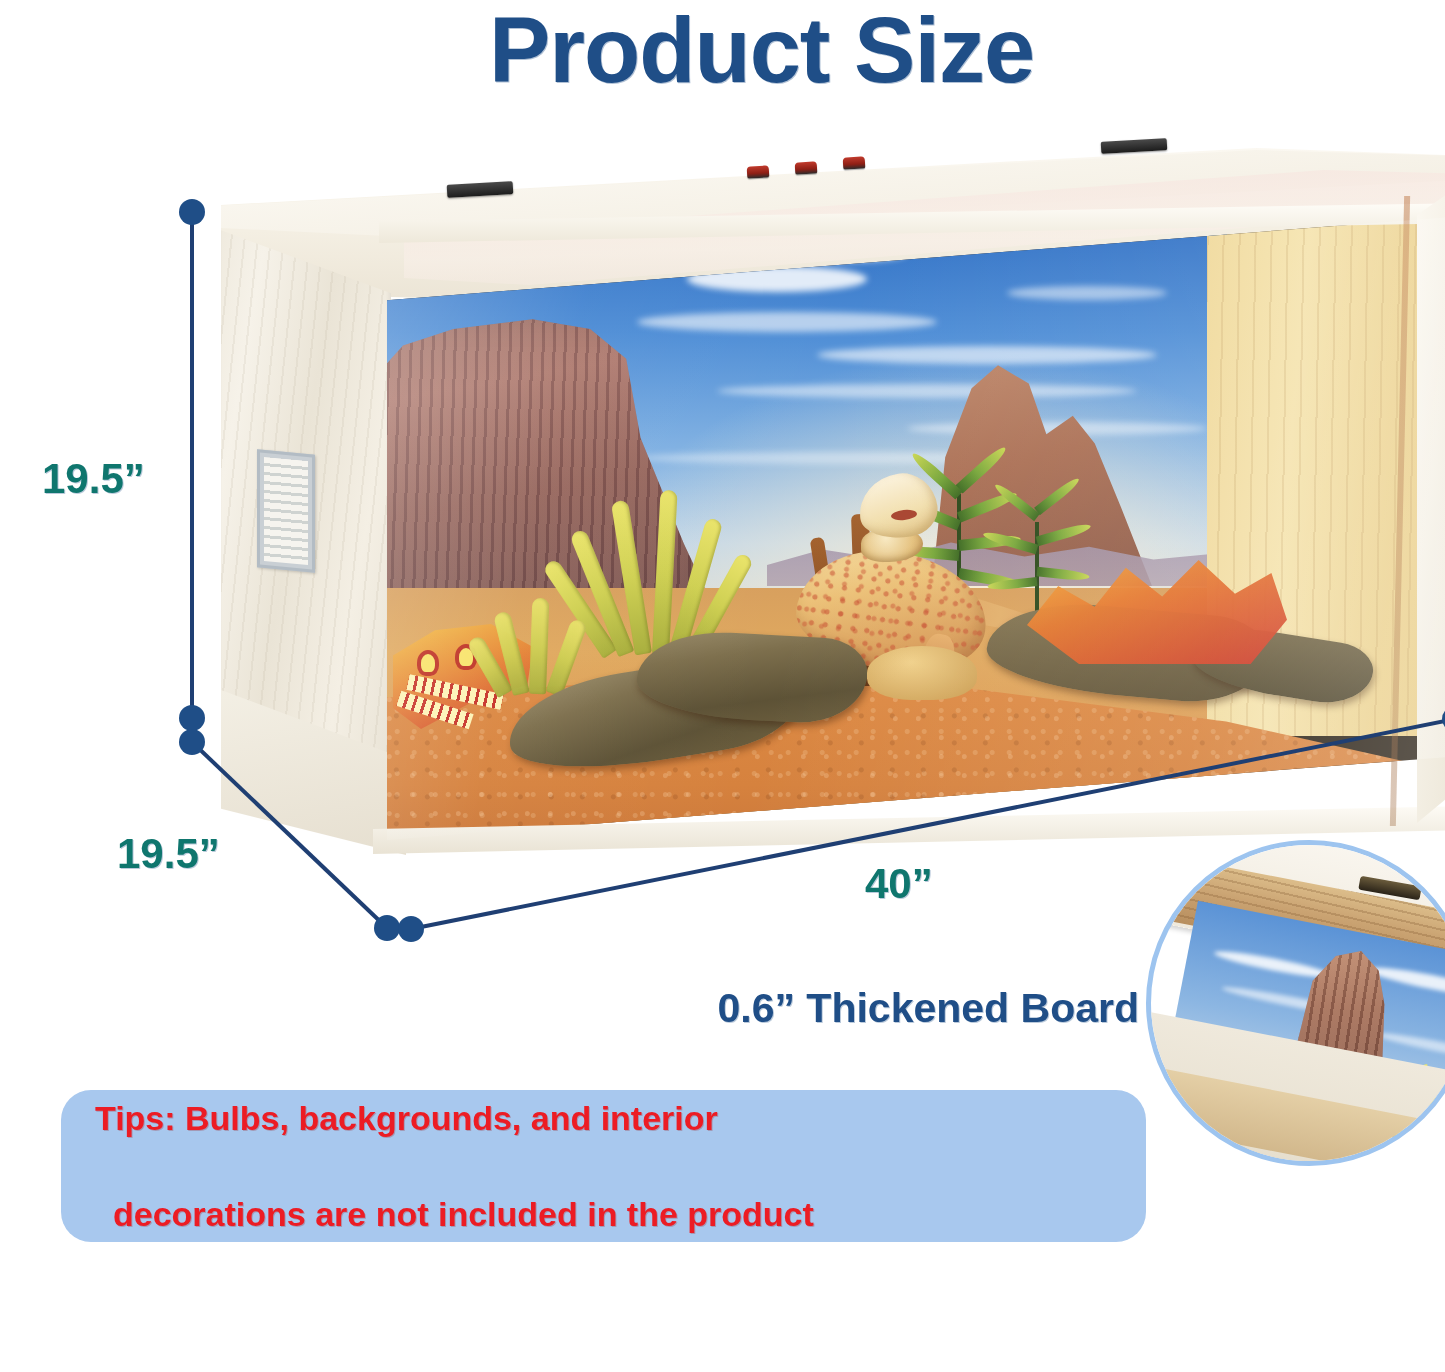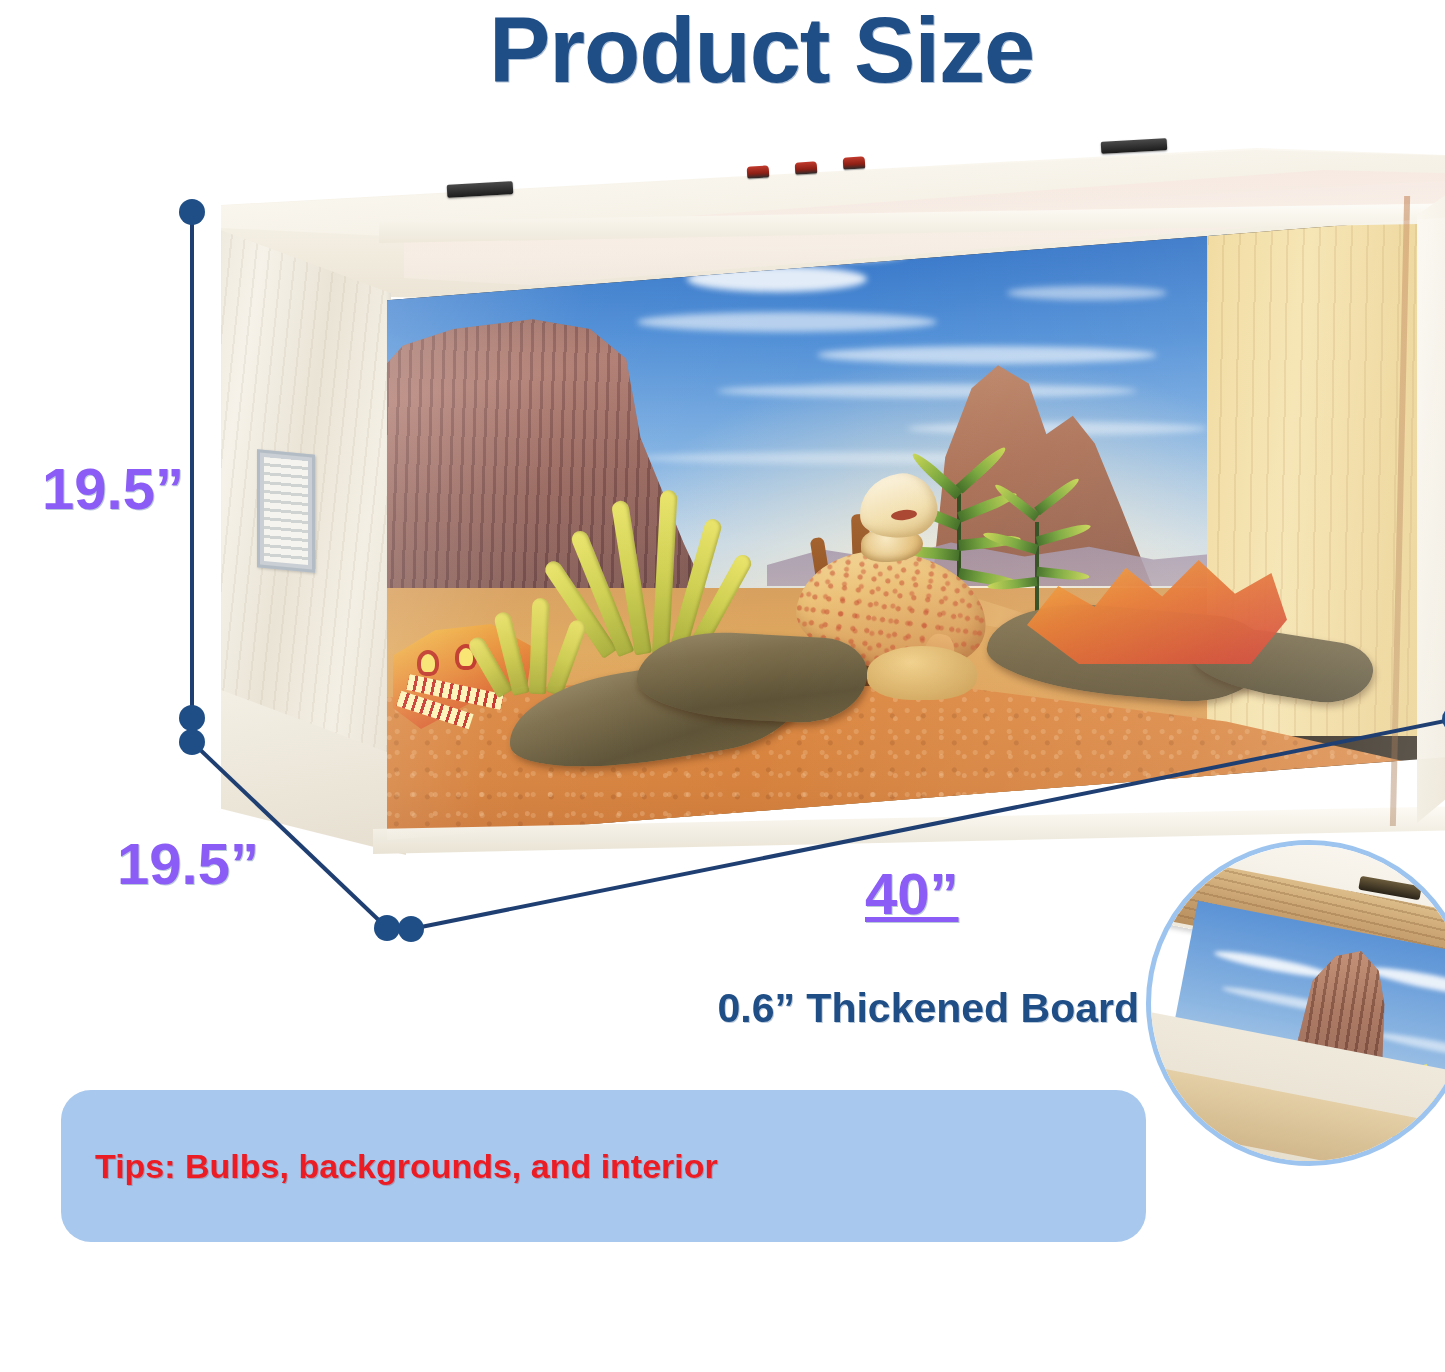--- a/index.html
+++ b/index.html
@@ -327,29 +327,29 @@
     position:absolute; left: 182px; top: 690px; width: 185px; height: 165px;
     background: linear-gradient(170deg,#f3efe4,#e6dfd0);
     clip-path: polygon(0% 0%, 100% 42%, 100% 100%, 0% 72%);
   }
 
   
   .dim-svg { position:absolute; left:0; top:0; width:1445px; height:1372px; pointer-events:none; }
 
   .dim-label {
     position:absolute;
-    font-size: 58px;
+    font-size: 42px;
     font-weight: bold;
-    color: #8b5cf6;
+    color: #0f766e;
     white-space: nowrap;
     text-shadow: 1px 1px 0 rgba(31,78,135,.3);
   }
   .dim-h  { left: 3px;   top: 455px; }
   .dim-d  { left: 78px;  top: 830px; }
-  .dim-w  { left: 826px; top: 860px; text-decoration: underline; }
+  .dim-w  { left: 826px; top: 860px; }
 
   .board-note {
     position:absolute; left: 0; top: 985px; width: 1100px;
     text-align:right;
     font-size: 41px; font-weight: bold; color:#1f4e87;
     text-shadow: 1px 1px 0 rgba(31,78,135,.3);
   }
 
   
   .detail-circle {
@@ -632,16 +632,17 @@
         <div class="frond" style="left:58px; top:10px; transform:rotate(-140deg) scale(.7); background:linear-gradient(90deg,#b9b52e,#f2e85e);"></div>
         <div class="frond" style="left:58px; top:32px; transform:rotate(-164deg) scale(.7); background:linear-gradient(90deg,#b9b52e,#f2e85e);"></div>
       </div>
       <div class="dc-lower-board"></div>
       <div class="dc-lower-rail"></div>
     </div>
   </div>
 
   <div class="tips-box">
     <div class="tips-line l1">Tips: Bulbs, backgrounds, and interior</div>
+    <div class="tips-line l2">decorations are not included in the product</div>
   </div>
 
 
 </div>
 
 </body></html>

